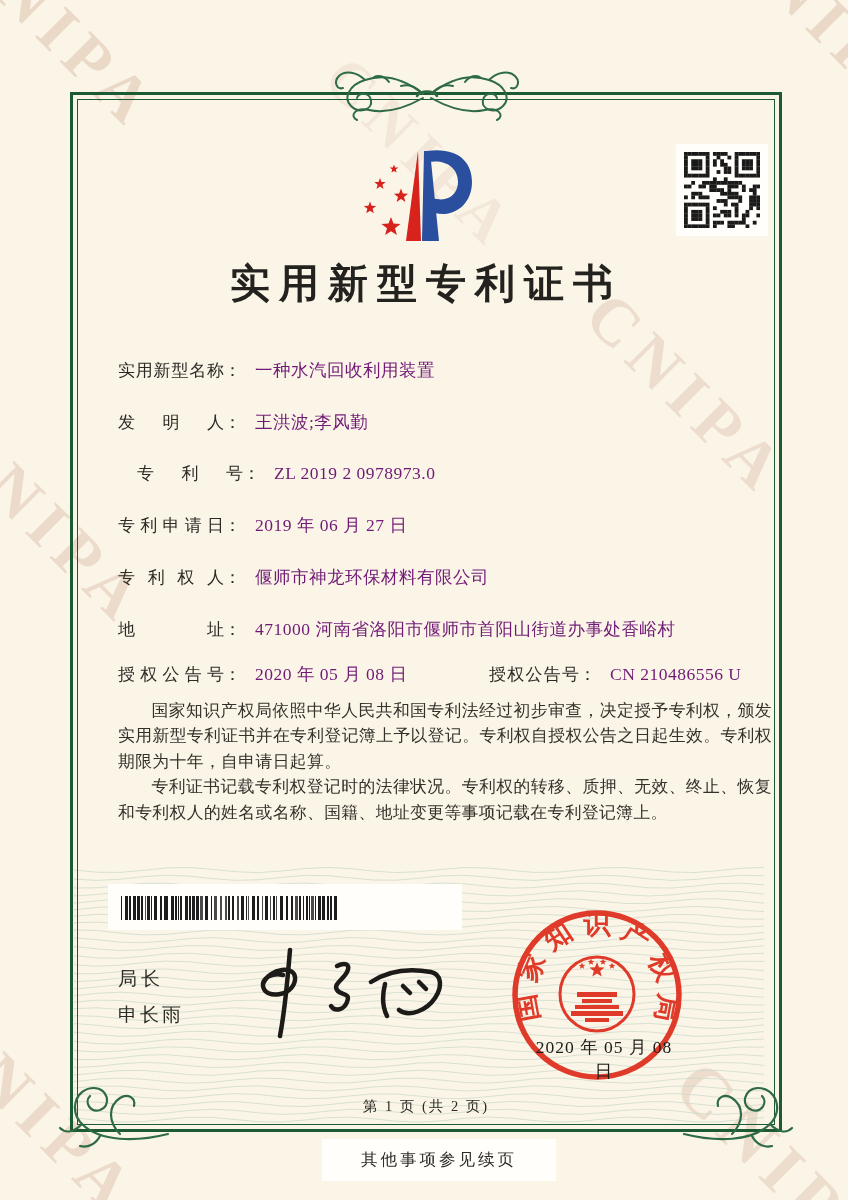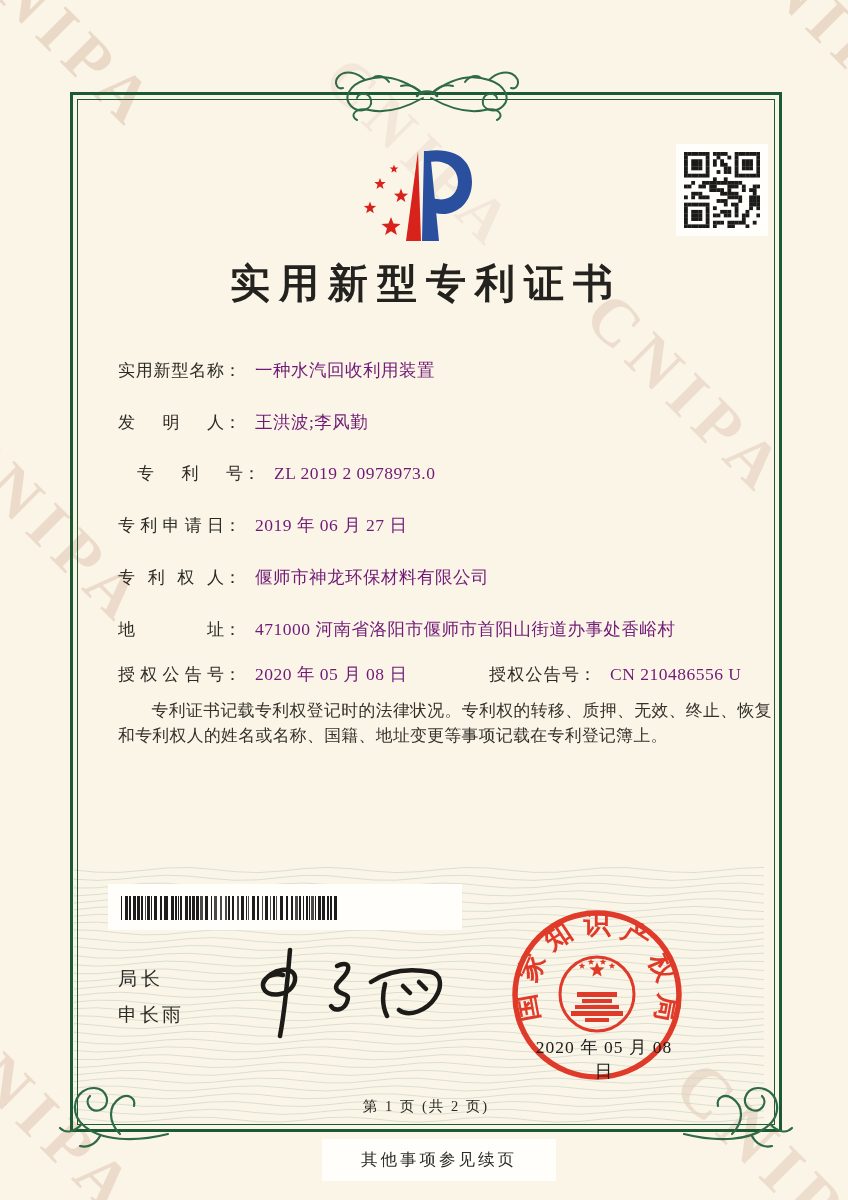--- a/index.html
+++ b/index.html
@@ -428,20 +428,21 @@
   <div class="abs field-row" style="top:662px;width:660px;">
     <span class="f-label">授权公告号</span>
       <span class="f-colon">：</span>
     <span class="f-value" style="width:206px;">2020 年 05 月 08 日</span>
     <span class="f-label" style="width:90px;margin-left:28px;">授权公告号</span>
       <span class="f-colon">：</span>
     <span class="f-value">CN 210486556 U</span>
   </div>
 
   <div class="abs body-text">
+    <p>国家知识产权局依照中华人民共和国专利法经过初步审查，决定授予专利权，颁发实用新型专利证书并在专利登记簿上予以登记。专利权自授权公告之日起生效。专利权期限为十年，自申请日起算。</p>
     <p>专利证书记载专利权登记时的法律状况。专利权的转移、质押、无效、终止、恢复和专利权人的姓名或名称、国籍、地址变更等事项记载在专利登记簿上。</p>
   </div>
 
   <div class="abs white-box" style="left:108px;top:884px;width:354px;height:46px;z-index:1;"></div>
   <svg class="abs" id="barcode" style="left:121px;top:896px;z-index:2;" width="218" height="24" viewBox="0 0 218 24">
       <rect x="0" y="0" width="1" height="24" fill="#1d1d1d"></rect>
       <rect x="4" y="0" width="3" height="24" fill="#1d1d1d"></rect>
       <rect x="8" y="0" width="2" height="24" fill="#1d1d1d"></rect>
       <rect x="12" y="0" width="3" height="24" fill="#1d1d1d"></rect>
       <rect x="16" y="0" width="3" height="24" fill="#1d1d1d"></rect>

